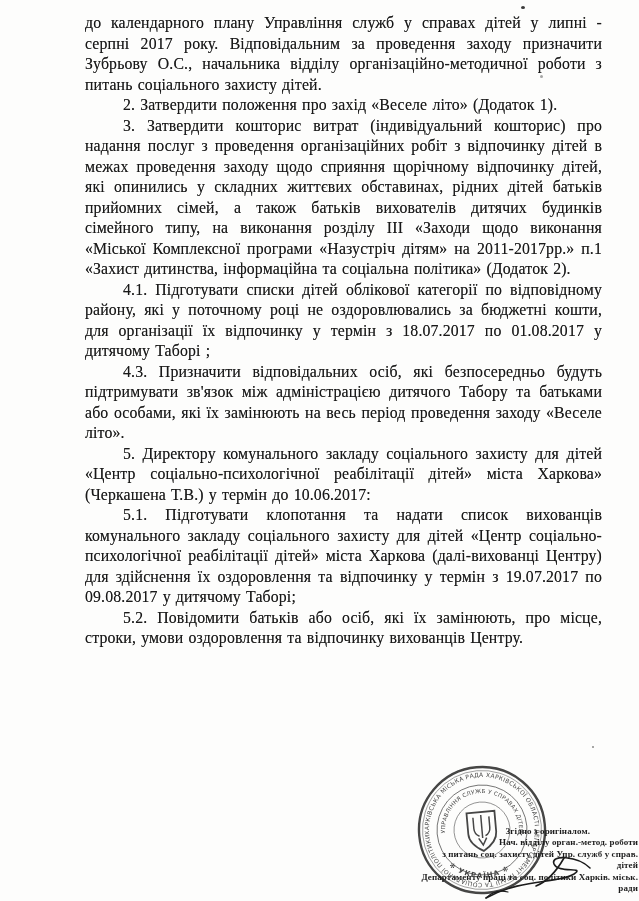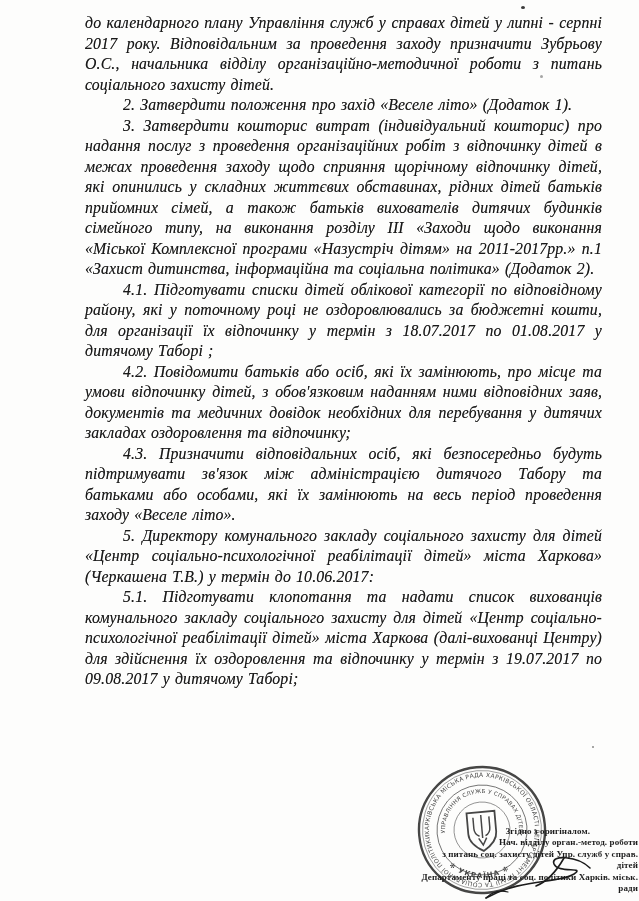--- a/index.html
+++ b/index.html
@@ -17,21 +17,21 @@
     position: absolute;
     left: 85px;
     top: 13px;
     width: 517px;
     font-size: 15.8px;
     line-height: 20.5px;
     text-align: justify;
     letter-spacing: 0.15px;
     word-spacing: 1px;
   }
-  .doc p { margin: 0; text-indent: 38px; font-style: italic; }
+  .doc p { margin: 0; text-indent: 38px; }
   .doc p.noindent { text-indent: 0; }
   
   .doc { text-shadow: 0 0 0.4px rgba(20,20,20,0.55); }
 
   .speck { position: absolute; border-radius: 50%; background: #3a3a3a; }
   .speck1 { left: 521px; top: 6px;  width: 4px; height: 3px; }
   .speck2 { left: 540px; top: 75px; width: 3px; height: 3px; opacity: .45; }
   .speck3 { left: 592px; top: 746px; width: 2px; height: 2px; opacity: .6; }
 
   .stamp-svg {
@@ -86,24 +86,24 @@
 
   <div class="speck speck1"></div>
   <div class="speck speck2"></div>
   <div class="speck speck3"></div>
 
   <div class="doc">
     <p class="noindent">до календарного плану Управління служб у справах дітей у липні - серпні 2017 року. Відповідальним за проведення заходу призначити Зубрьову О.С., начальника відділу організаційно-методичної роботи з питань соціального захисту дітей.</p>
     <p>2. Затвердити положення про захід «Веселе літо» (Додаток 1).</p>
     <p>3. Затвердити кошторис витрат (індивідуальний кошторис) про надання послуг з проведення організаційних робіт з відпочинку дітей в межах проведення заходу щодо сприяння щорічному відпочинку дітей, які опинились у складних життєвих обставинах, рідних дітей батьків прийомних сімей, а також батьків вихователів дитячих будинків сімейного типу, на виконання розділу III «Заходи щодо виконання «Міської Комплексної програми «Назустріч дітям» на 2011-2017рр.» п.1 «Захист дитинства, інформаційна та соціальна політика» (Додаток 2).</p>
     <p>4.1. Підготувати списки дітей облікової категорії по відповідному району, які у поточному році не оздоровлювались за бюджетні кошти, для організації їх відпочинку у термін з 18.07.2017 по 01.08.2017 у дитячому Таборі ;</p>
-    <p>4.2. Повідомити батьків або осіб, які їх замінюють, про місце та умови відпочинку дітей, з обов'язковим наданням ними відповідних заяв, документів та медичних довідок необхідних для перебування у дитячих закладах оздоровлення та відпочинку;</p>
     <p>4.3. Призначити відповідальних осіб, які безпосередньо будуть підтримувати зв'язок між адміністрацією дитячого Табору та батьками або особами, які їх замінюють на весь період проведення заходу «Веселе літо».</p>
     <p>5. Директору комунального закладу соціального захисту для дітей «Центр соціально-психологічної реабілітації дітей» міста Харкова» (Черкашена Т.В.) у термін до 10.06.2017:</p>
     <p>5.1. Підготувати клопотання та надати список вихованців комунального закладу соціального захисту для дітей «Центр соціально-психологічної реабілітації дітей» міста Харкова (далі-вихованці Центру) для здійснення їх оздоровлення та відпочинку у термін з 19.07.2017 по 09.08.2017 у дитячому Таборі;</p>
+    <p>5.2. Повідомити батьків або осіб, які їх замінюють, про місце, строки, умови оздоровлення та відпочинку вихованців Центру.</p>
   </div>
 
   <svg class="stamp-svg" viewBox="0 0 140 140" aria-hidden="true">
     <defs>
       <path id="ringOuter" d="M 17,70 A 53,53 0 1 1 123,70 A 53,53 0 1 1 17,70"></path>
       <path id="ringInner" d="M 33,70 A 37,37 0 1 1 107,70 A 37,37 0 1 1 33,70"></path>
       <path id="ringBottom" d="M 22,84 A 51,51 0 0 0 118,84"></path>
     </defs>
     <g stroke="#2b2b2b" fill="none">
       <circle cx="70" cy="70" r="63" stroke-width="2.4"></circle>

